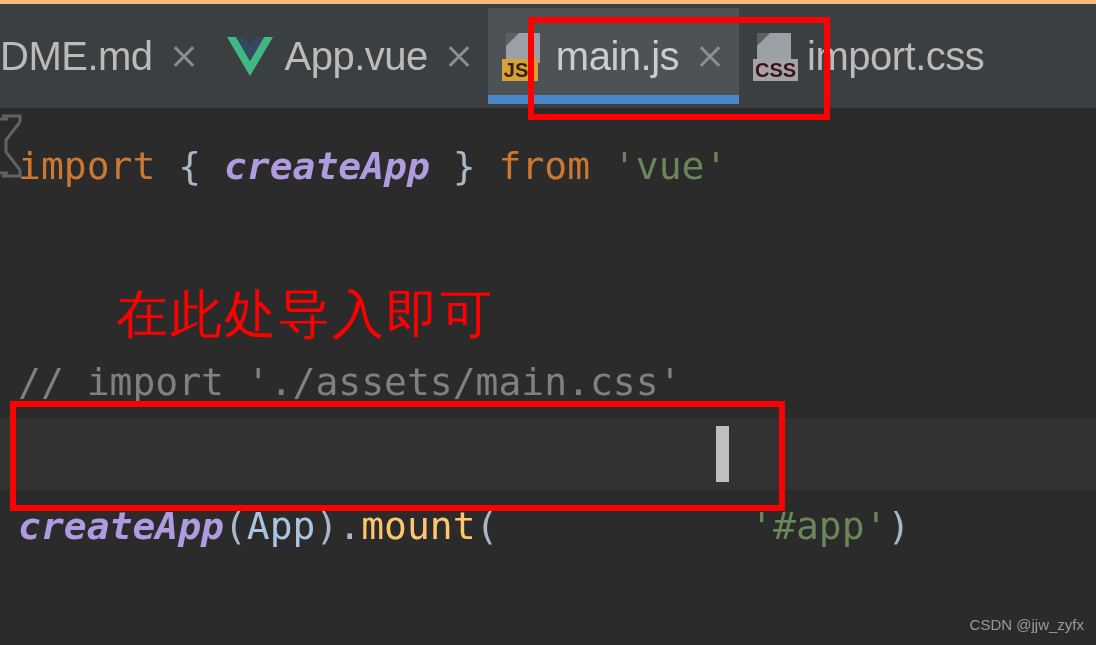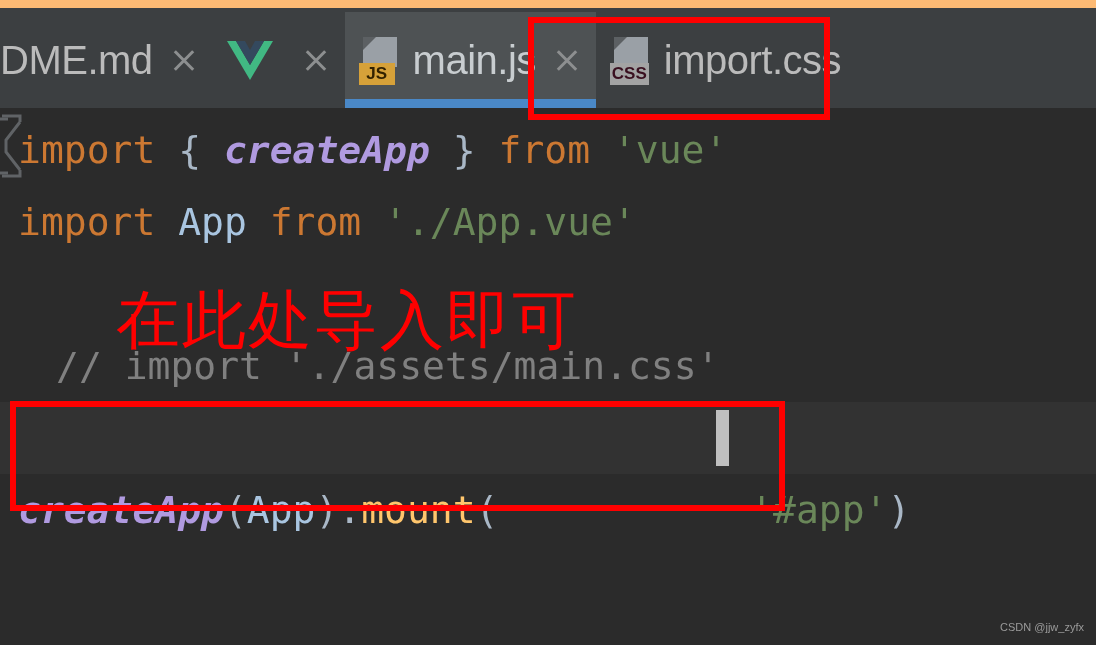--- a/index.html
+++ b/index.html
@@ -21,21 +21,21 @@
     background: #2b2b2b;
   }
 
   
   .tabbar {
     position: absolute;
     left: 0; top: 0;
     width: 1096px;
     height: 120px;
     background: #3c3f41;
-    border-top: 8px solid #fdba74;
+    border-top: 4px solid #fdba74;
     box-sizing: border-box;
   }
   .tabstrip {
     position: absolute;
     left: 0; top: 4px;
     height: 96px;
     display: flex;
     align-items: stretch;
   }
   .tab {
@@ -98,22 +98,22 @@
     width: 0; height: 0;
     border-left: 13px solid #5c6063;
     border-bottom: 13px solid transparent;
   }
   .file-icon .badge {
     position: absolute;
     left: 0; bottom: 0;
     min-width: 32px;
     height: 22px;
     line-height: 22px;
-    text-align: center;
-    font-size: 17px;
+    text-align: left;
+    font-size: 20px;
     font-weight: bold;
     font-family: "Liberation Sans", sans-serif;
     padding: 0 2px;
   }
   .badge-js  { background: #d6a139; color: #332200; }
   .badge-css { background: #a3a3a3; color: #3a1020; }
 
   
   .vue-icon {
     width: 46px; height: 42px;
@@ -137,21 +137,21 @@
   }
   .fold-bracket {
     position: absolute;
     left: 0; top: 4px;
     width: 22px;
     height: 128px;
   }
 
   .code-area {
     position: absolute;
-    left: 0; top: 0;
+    left: 0; top: 16px;
     width: 1096px;
     height: 384px;
     font-family: "DejaVu Sans Mono", monospace;
     font-size: 38px;
     line-height: 72px;
     white-space: pre;
   }
   .code-line {
     position: absolute;
     left: 18px;
@@ -201,33 +201,33 @@
   .red-box {
     position: absolute;
     border: 6px solid #ff0000;
     box-sizing: border-box;
     pointer-events: none;
   }
   .cjk-note {
     position: absolute;
     color: #ff0000;
     font-family: "DejaVu Sans", sans-serif;
-    font-size: 64px;
+    font-size: 52px;
     line-height: 1;
     font-weight: 500;
     white-space: nowrap;
     letter-spacing: 2px;
   }
 
   
   .watermark {
     position: absolute;
     color: #9a9a9a;
     font-family: "Liberation Sans", sans-serif;
-    font-size: 11px;
+    font-size: 15px;
     white-space: nowrap;
   }
 </style>
 </head>
 <body>
 
 <div id="app-root">
 
   <div class="tabbar">
     <div class="tabstrip">
@@ -237,20 +237,21 @@
         <span class="tab-close"></span>
       </div>
 
       <div class="tab inactive">
         <span class="vue-icon">
           <svg viewBox="0 0 46 42" width="46" height="42" aria-hidden="true">
             <polygon points="0,2 9,2 23,26 37,2 46,2 23,41" fill="#41b883"></polygon>
             <polygon points="9,2 18,2 23,11 28,2 37,2 23,26" fill="#34495e"></polygon>
           </svg>
         </span>
+        <span class="tab-label">App.vue</span>
         <span class="tab-close"></span>
       </div>
 
       <div class="tab active">
         <span class="file-icon">
           <span class="page"></span>
           <span class="fold"></span>
           <span class="badge badge-js">JS</span>
         </span>
         <span class="tab-label">main.js</span>
@@ -282,27 +283,26 @@
 
     <div class="code-area">
 
       
       <div class="line-highlight" style="top:294px;"></div>
 
       
       <div class="code-line" style="top:6px;"><span class="tok-kw">import</span><span class="tok-plain"> </span><span class="tok-brace">{</span><span class="tok-plain"> </span><span class="tok-fn">createApp</span><span class="tok-plain"> </span><span class="tok-brace">}</span><span class="tok-plain"> </span><span class="tok-kw">from</span><span class="tok-plain"> </span><span class="tok-str">'vue'</span></div>
 
       
-      <div class="code-line" style="top:78px;"><span class="tok-kw">import</span><span class="tok-plain"> </span><span class="tok-id">App</span><span class="tok-plain"> </span><span class="tok-kw">from</span><span class="tok-plain"> </span><span class="tok-str">'./App.vue'</span></div>
 
       
       <div class="code-line" style="top:150px;"></div>
 
       
-      <div class="code-line" style="top:222px;margin-left:38px;"><span class="tok-comment">// import './assets/main.css'</span></div>
+      <div class="code-line" style="top:222px;"><span class="tok-comment">// import './assets/main.css'</span></div>
 
       
 
       
       <div class="caret" style="left:716px; top:302px;"></div>
 
       
       <div class="code-line" style="top:366px;"><span class="tok-fn">createApp</span><span class="tok-brace">(</span><span class="tok-id">App</span><span class="tok-brace">)</span><span class="tok-dot">.</span><span class="tok-method">mount</span><span class="tok-brace">(</span><span class="tok-plain">           </span><span class="tok-str">'#app'</span><span class="tok-brace">)</span></div>
 
       

